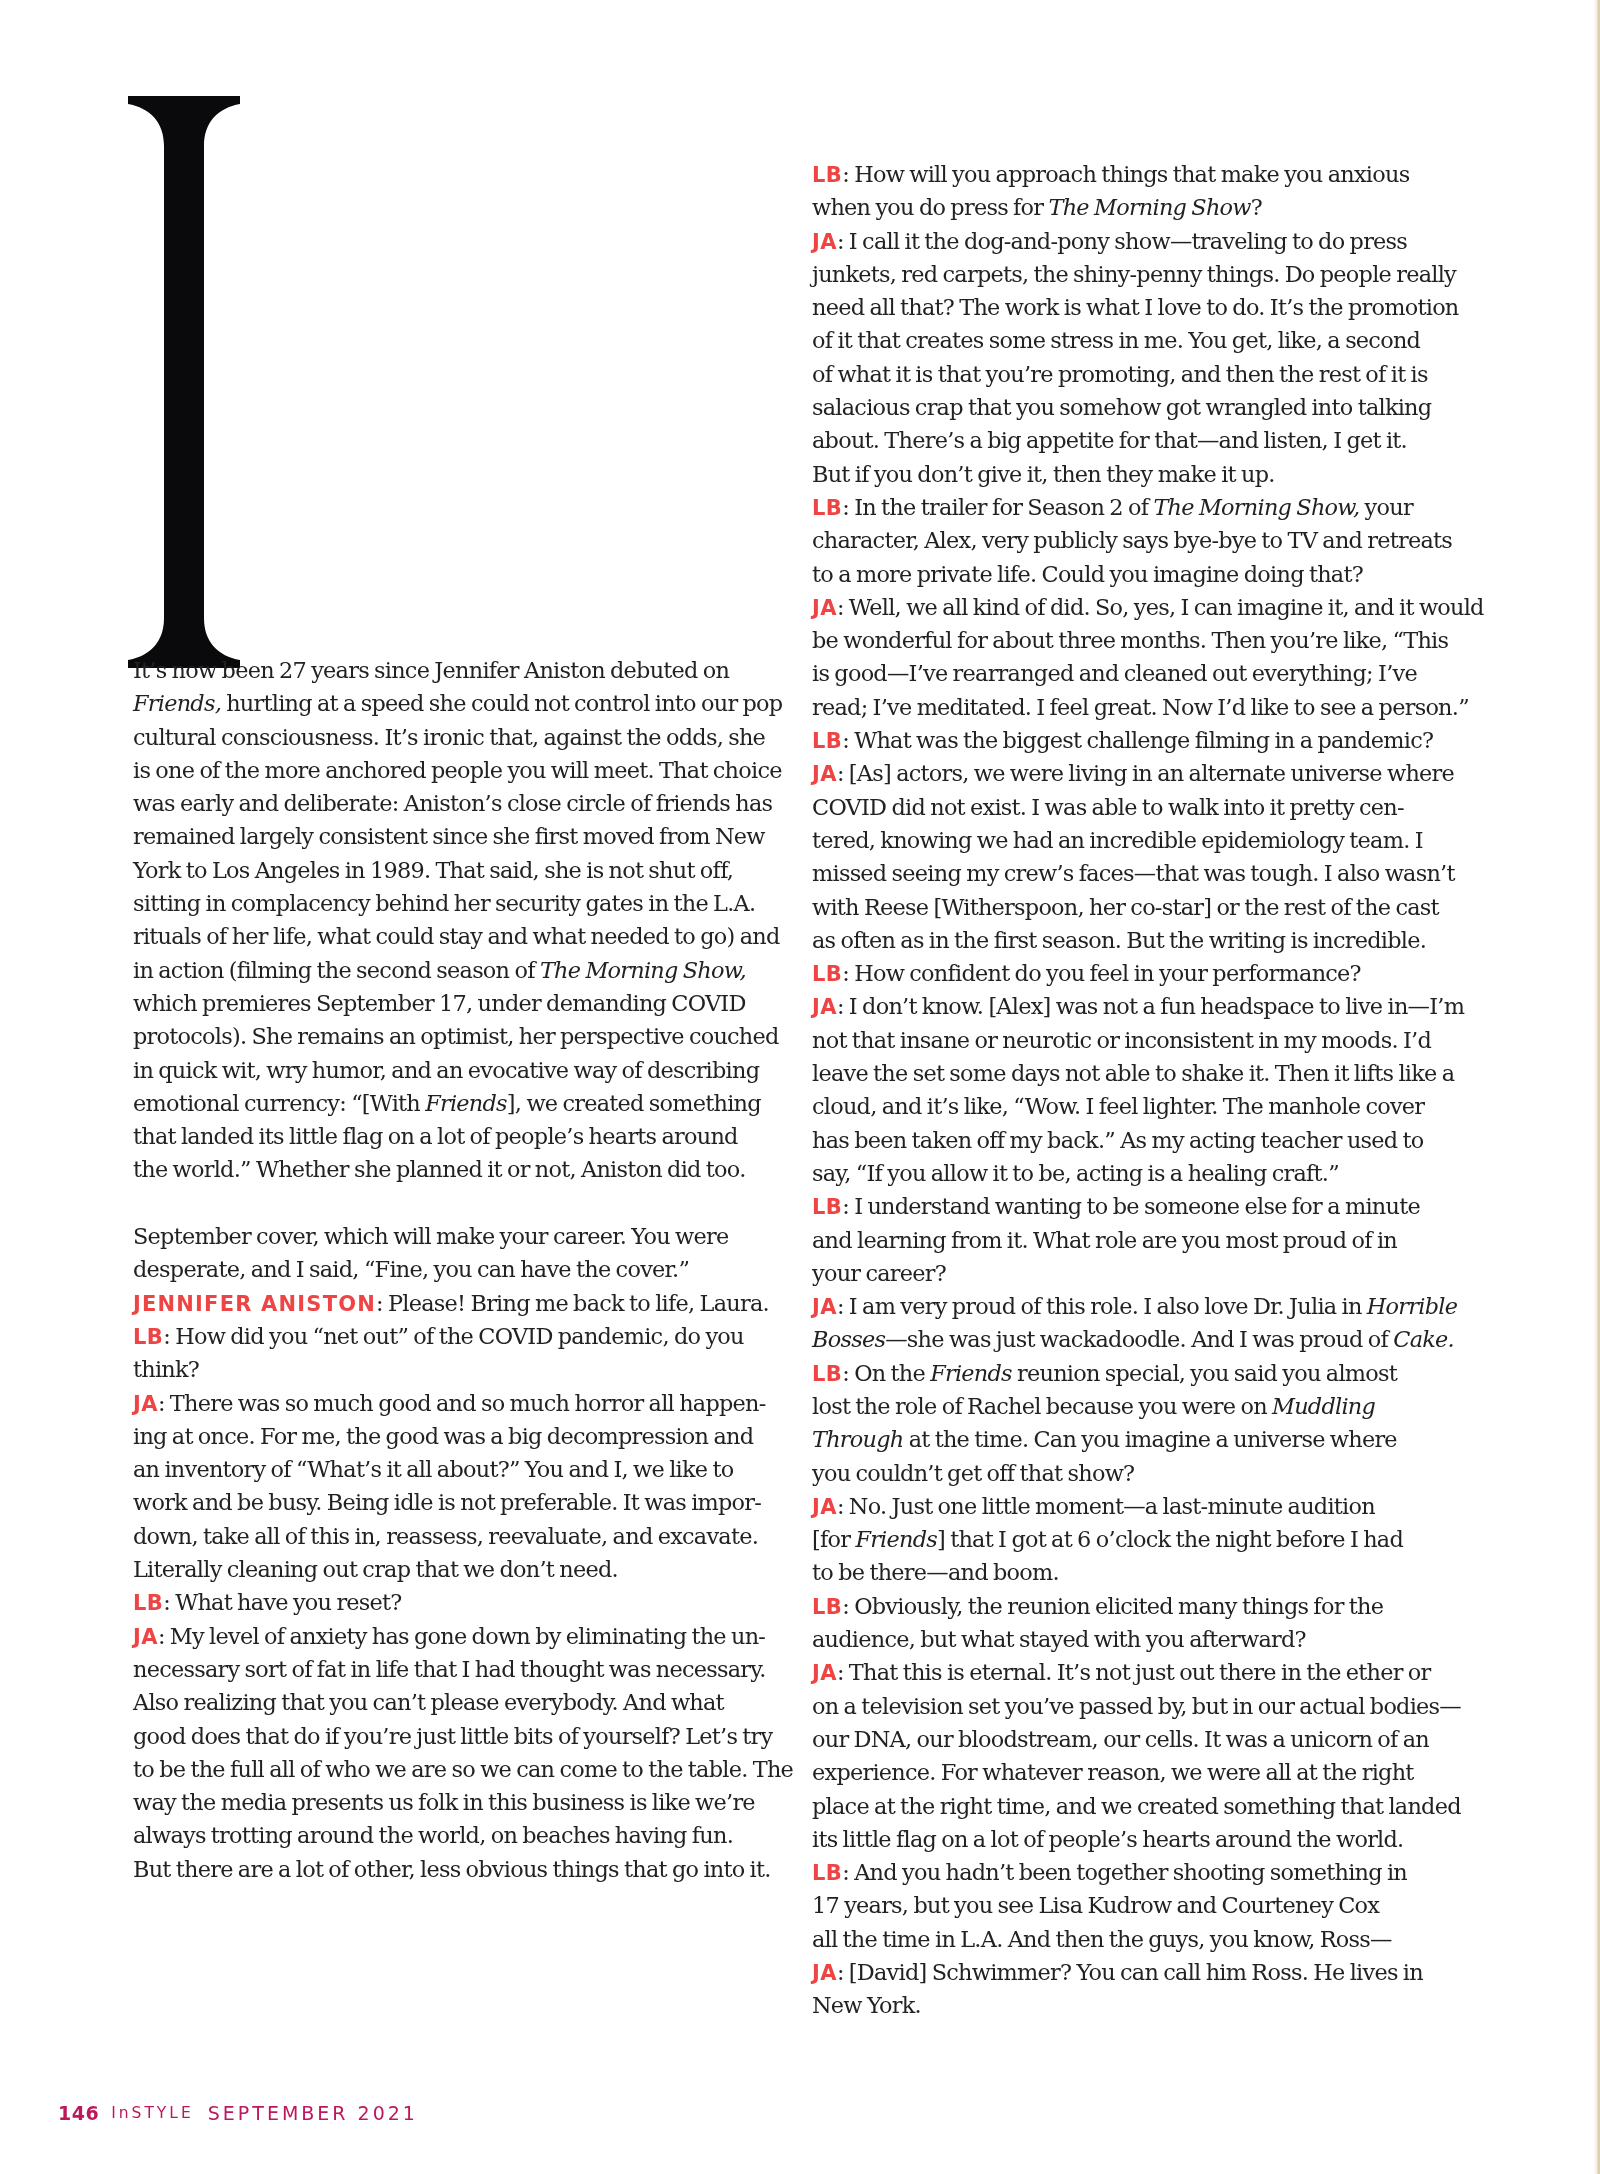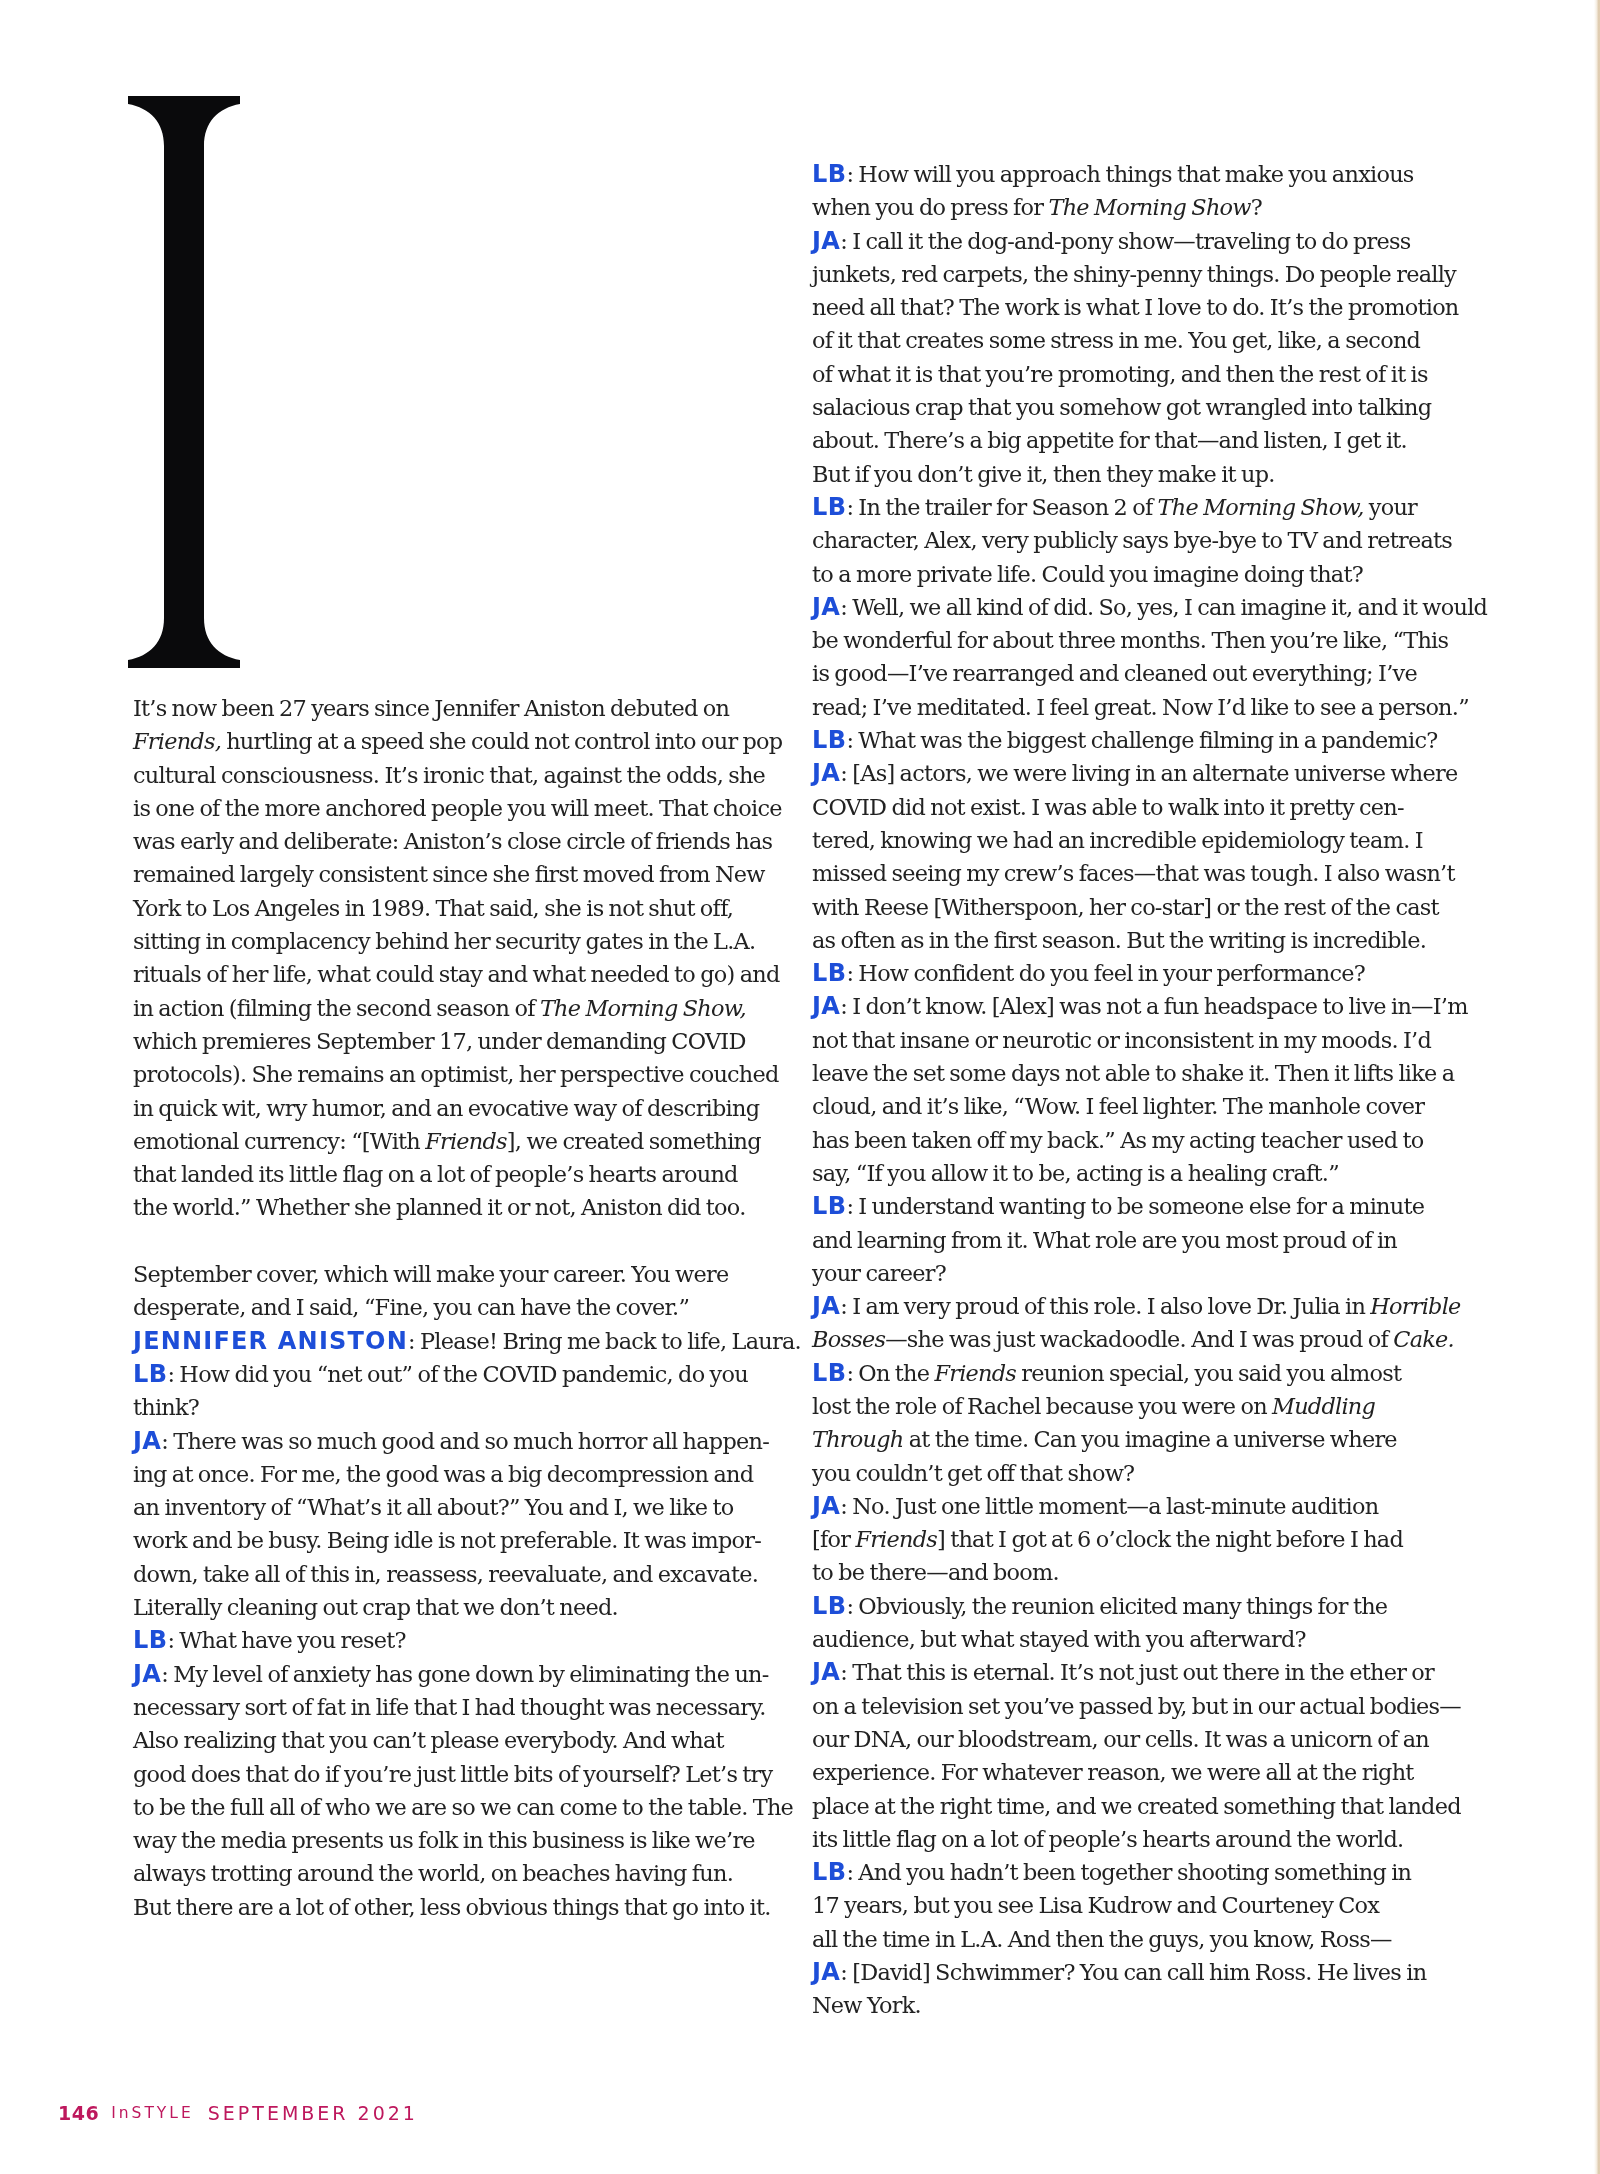--- a/index.html
+++ b/index.html
@@ -33,42 +33,42 @@
       top: 96px;
       width: 112px;
       height: 572px;
     }
     .dropcap svg { display: block; width: 100%; height: 100%; }
 
     .col {
       position: absolute;
       width: 660px;
     }
-    .col.left  { left: 133px; top: 692px; }
+    .col.left  { left: 133px; top: 654px; }
     .col.right { left: 812px; top: 158px; }
 
     .line {
       display: block;
       height: 33.3px;
       line-height: 33.3px;
       font-size: 22.4px;
       letter-spacing: -0.75px;
       word-spacing: -1.2px;
       white-space: nowrap;
       color: #222;
     }
     .line.gap { height: 33.3px; }
     .line i, .line em { font-style: italic; }
     .spk {
       font-family: "DejaVu Sans", "Liberation Sans", sans-serif;
       font-weight: bold;
-      font-size: 24px;
+      font-size: 21px;
       letter-spacing: 0.4px;
       word-spacing: 0;
-      color: #1d4ed8;
+      color: #ef4444;
     }
     .spk.full { letter-spacing: 1.2px; }
 
     .footer {
       position: absolute;
       left: 58px;
       top: 2098px;
       height: 30px;
       display: flex;
       align-items: center;

